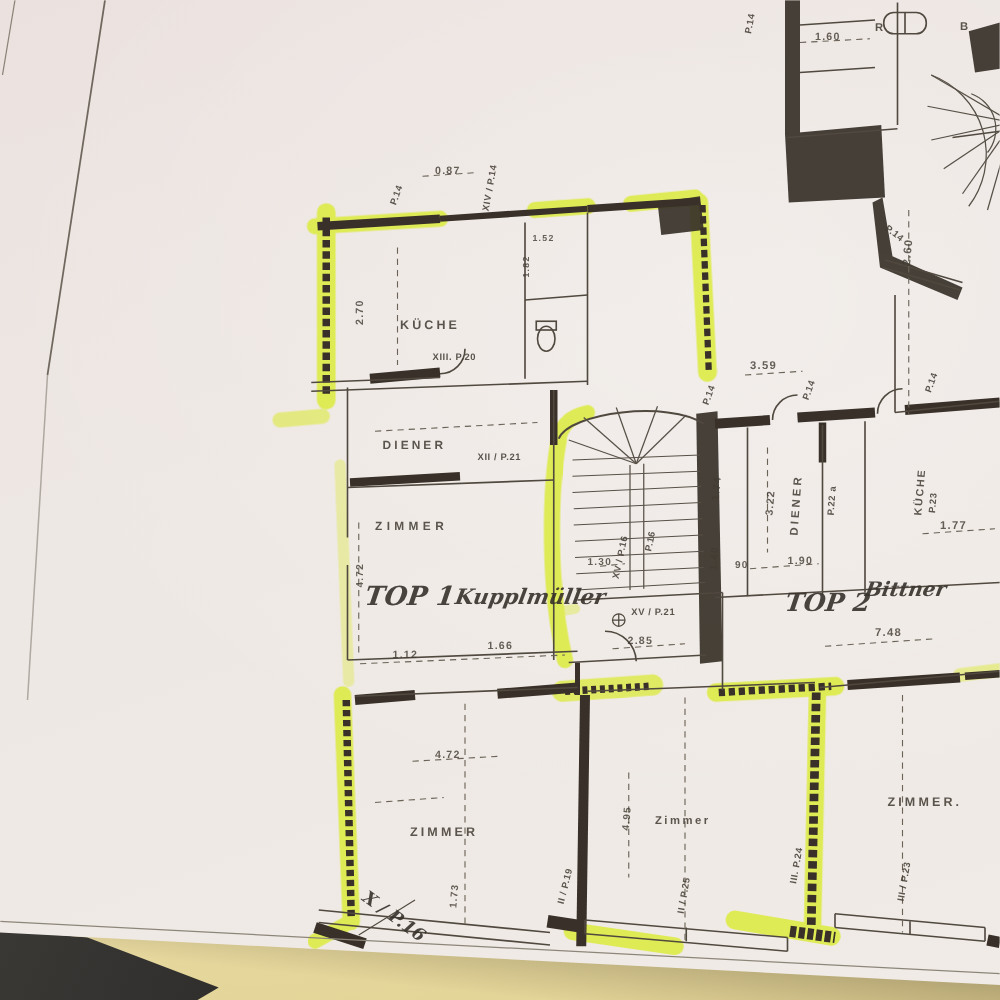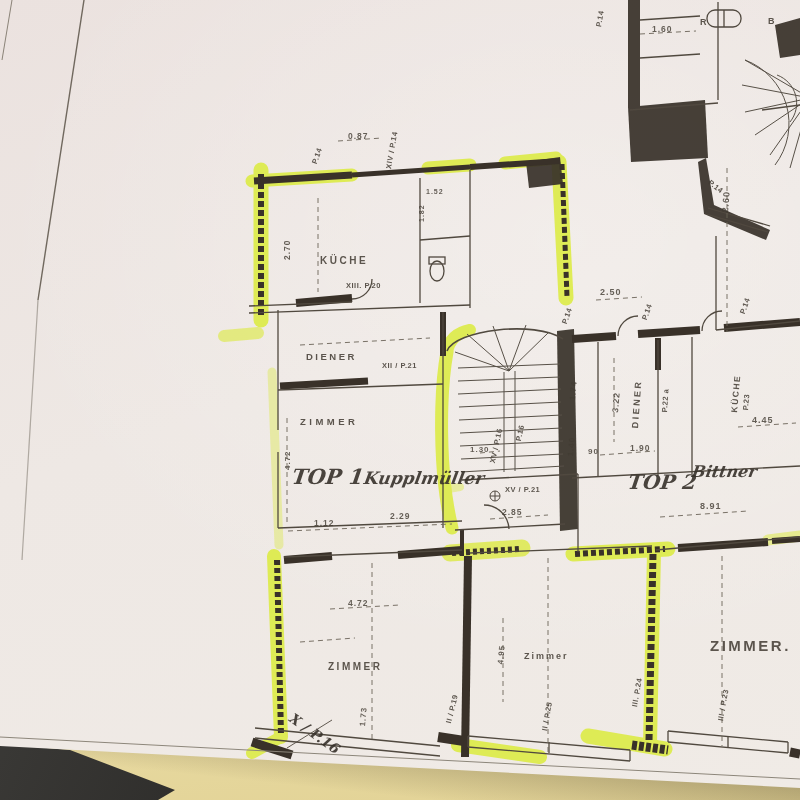--- a/index.html
+++ b/index.html
@@ -213,21 +213,21 @@
       <span class="lbl" style="left:320px;top:255px;font-size:10px">KÜCHE</span>
       <span class="lbl small" style="left:346px;top:281px">XIII. P.20</span>
       <span class="lbl" style="left:306px;top:351px">DIENER</span>
       <span class="lbl small" style="left:382px;top:361px">XII / P.21</span>
       <span class="lbl" style="left:300px;top:416px;letter-spacing:3.5px">ZIMMER</span>
       <span class="lbl" style="left:328px;top:661px;font-size:10px">ZIMMER</span>
       <span class="lbl small" style="left:444px;top:722px;transform:rotate(-76deg)">II / P.19</span>
       <span class="lbl" style="left:524px;top:651px;font-size:9px;letter-spacing:2px">Zimmer</span>
       <span class="lbl small" style="left:540px;top:730px;transform:rotate(-80deg)">II / P.25</span>
       <span class="lbl small" style="left:630px;top:706px;transform:rotate(-80deg)">III. P.24</span>
-      <span class="lbl" style="left:710px;top:637px;font-size:15px">ZIMMER.</span>
+      <span class="lbl" style="left:710px;top:637px;font-size:10px">ZIMMER.</span>
       <span class="lbl small" style="left:716px;top:720px;transform:rotate(-80deg)">III / P.23</span>
       <span class="lbl small" style="left:488px;top:462px;transform:rotate(-78deg)">XV / P.16</span>
       <span class="lbl small" style="left:514px;top:440px;transform:rotate(-78deg)">P.16</span>
       <span class="lbl small" style="left:505px;top:485px">XV / P.21</span>
       <span class="lbl" style="left:630px;top:428px;transform:rotate(-86deg);font-size:9px">DIENER</span>
       <span class="lbl small" style="left:660px;top:412px;transform:rotate(-86deg)">P.22 a</span>
       <span class="lbl" style="left:729px;top:412px;transform:rotate(-85deg);font-size:8.5px;letter-spacing:1.5px">KÜCHE</span>
       <span class="lbl small" style="left:741px;top:410px;transform:rotate(-85deg)">P.23</span>
       <span class="lbl small" style="left:310px;top:162px;transform:rotate(-70deg)">P.14</span>
       <span class="lbl small" style="left:560px;top:322px;transform:rotate(-70deg)">P.14</span>
@@ -243,31 +243,31 @@
       <span class="hand" style="left:366px;top:468px;font-size:17px;transform:skewX(-10deg)">Kupplmüller</span>
       <span class="hand" style="left:630px;top:470px;font-size:20px;transform:skewX(-8deg)">TOP 2</span>
       <span class="hand" style="left:694px;top:462px;font-size:16px;transform:skewX(-10deg)">Bittner</span>
       <span class="hand" style="left:296px;top:710px;font-size:14px;transform:rotate(36deg)">X / P.16</span>
 
       <span class="dim" style="left:348px;top:131px">0.87</span>
       <span class="dim" style="left:652px;top:24px">1.60</span>
       <span class="dim" style="left:282px;top:260px;transform:rotate(-90deg)">2.70</span>
       <span class="dim" style="left:426px;top:188px;font-size:7px">1.52</span>
       <span class="dim" style="left:418px;top:222px;font-size:7px;transform:rotate(-90deg)">1.82</span>
-      <span class="dim" style="left:600px;top:287px;font-size:9px">2.50</span>
+      <span class="dim" style="left:600px;top:287px;font-size:9px">3.59</span>
       <span class="dim" style="left:610px;top:412px;transform:rotate(-85deg)">3.22</span>
       <span class="dim" style="left:568px;top:400px;font-size:8px;transform:rotate(-85deg)">1.74</span>
       <span class="dim" style="left:566px;top:456px;font-size:8px;transform:rotate(-85deg)">1.40</span>
       <span class="dim" style="left:630px;top:443px">1.90</span>
       <span class="dim" style="left:588px;top:447px;font-size:8px">90</span>
-      <span class="dim" style="left:752px;top:415px;font-size:9px">4.45</span>
-      <span class="dim" style="left:700px;top:501px;font-size:9px">8.91</span>
+      <span class="dim" style="left:752px;top:415px;font-size:9px">1.77</span>
+      <span class="dim" style="left:700px;top:501px;font-size:9px">7.48</span>
       <span class="dim" style="left:502px;top:507px">2.85</span>
       <span class="dim" style="left:314px;top:518px">1.12</span>
-      <span class="dim" style="left:390px;top:511px">2.29</span>
+      <span class="dim" style="left:390px;top:511px">1.66</span>
       <span class="dim" style="left:470px;top:445px;font-size:8px">1.30</span>
       <span class="dim" style="left:283px;top:470px;font-size:8px;transform:rotate(-90deg)">4.72</span>
       <span class="dim" style="left:348px;top:598px">4.72</span>
       <span class="dim" style="left:496px;top:664px;font-size:8px;transform:rotate(-85deg)">4.95</span>
       <span class="dim" style="left:358px;top:726px;font-size:8px;transform:rotate(-85deg)">1.73</span>
       <span class="dim" style="left:720px;top:212px;font-size:9px;transform:rotate(-85deg)">2.60</span>
     </div>
   </div>
 </div>
 

